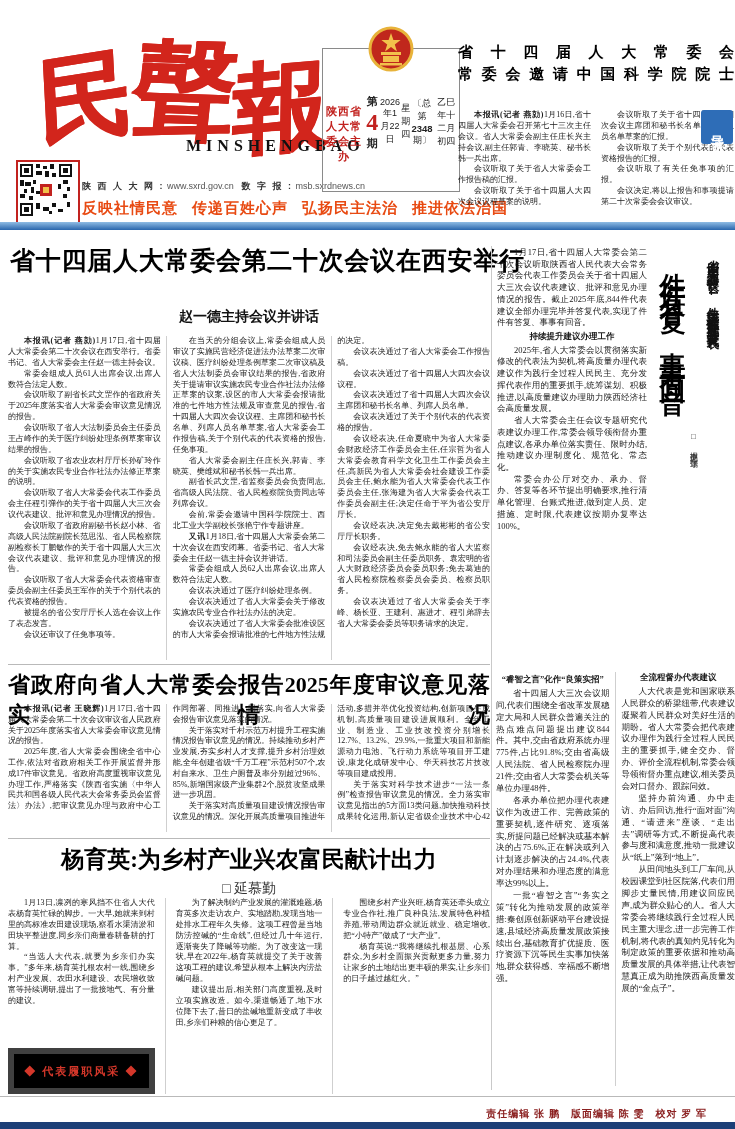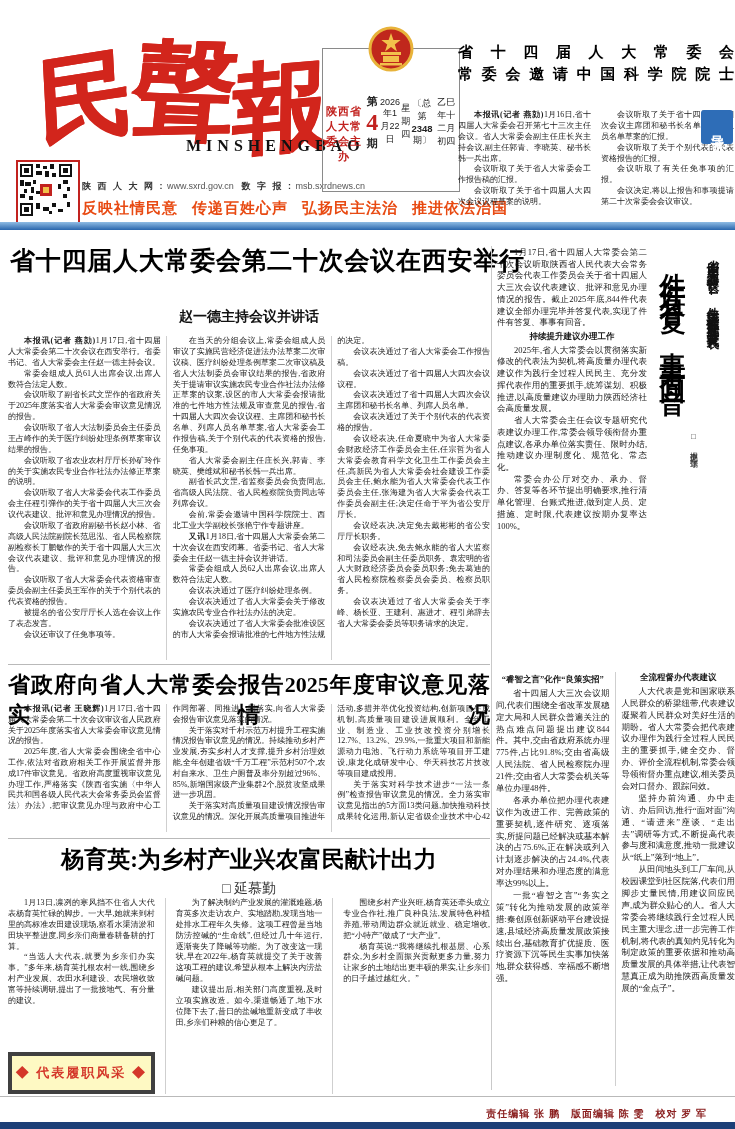--- a/index.html
+++ b/index.html
@@ -73,22 +73,22 @@
             column-count:3;column-gap:12px;column-rule:1px solid #cfcfcf;overflow:hidden;}
 
   
   .yang-head{left:8px;top:844px;width:482px;text-align:center;font-size:23px;font-weight:bold;color:#000;}
   .yang-byline{left:8px;top:880px;width:482px;text-align:center;font-size:14px;color:#333;}
   .yang-body{left:8px;top:898px;width:482px;height:196px;display:flex;overflow:hidden;}
   .ycol{flex:1;display:flex;flex-direction:column;font-size:8px;line-height:1.36;padding:0 10px;}
   .ycol:first-child{padding-left:0;}
   .ycol:last-child{padding-right:0;align-items:flex-end;}
   .ycol + .ycol{border-left:1px solid #cfcfcf;}
-  .rep-badge{margin-top:auto;height:34px;border:4px solid #404040;background:#fef9c3;
-             color:#d4372a;font-weight:bold;font-size:13px;letter-spacing:2px;
+  .rep-badge{margin-top:auto;height:34px;border:6px solid #404040;background:#000000;
+             color:#d4372a;font-weight:bold;font-size:11px;letter-spacing:2px;
              display:flex;align-items:center;justify-content:center;font-family:"Liberation Sans",sans-serif;}
 
   
   .foot-rule{left:0;top:1096px;width:735px;}
   .foot-sec{left:40px;top:1103px;font-size:15px;font-weight:bold;color:#15355e;
             font-family:"Liberation Sans",sans-serif;letter-spacing:1px;margin-top:44px;}
   .foot-credits{right:28px;top:1107px;font-size:10px;font-weight:bold;color:#8b2020;letter-spacing:1px;
                 font-family:"Liberation Sans",sans-serif;}
   .navy-bar{left:0;top:1122px;width:735px;height:7px;background:#1c3f77;}
 </style>

